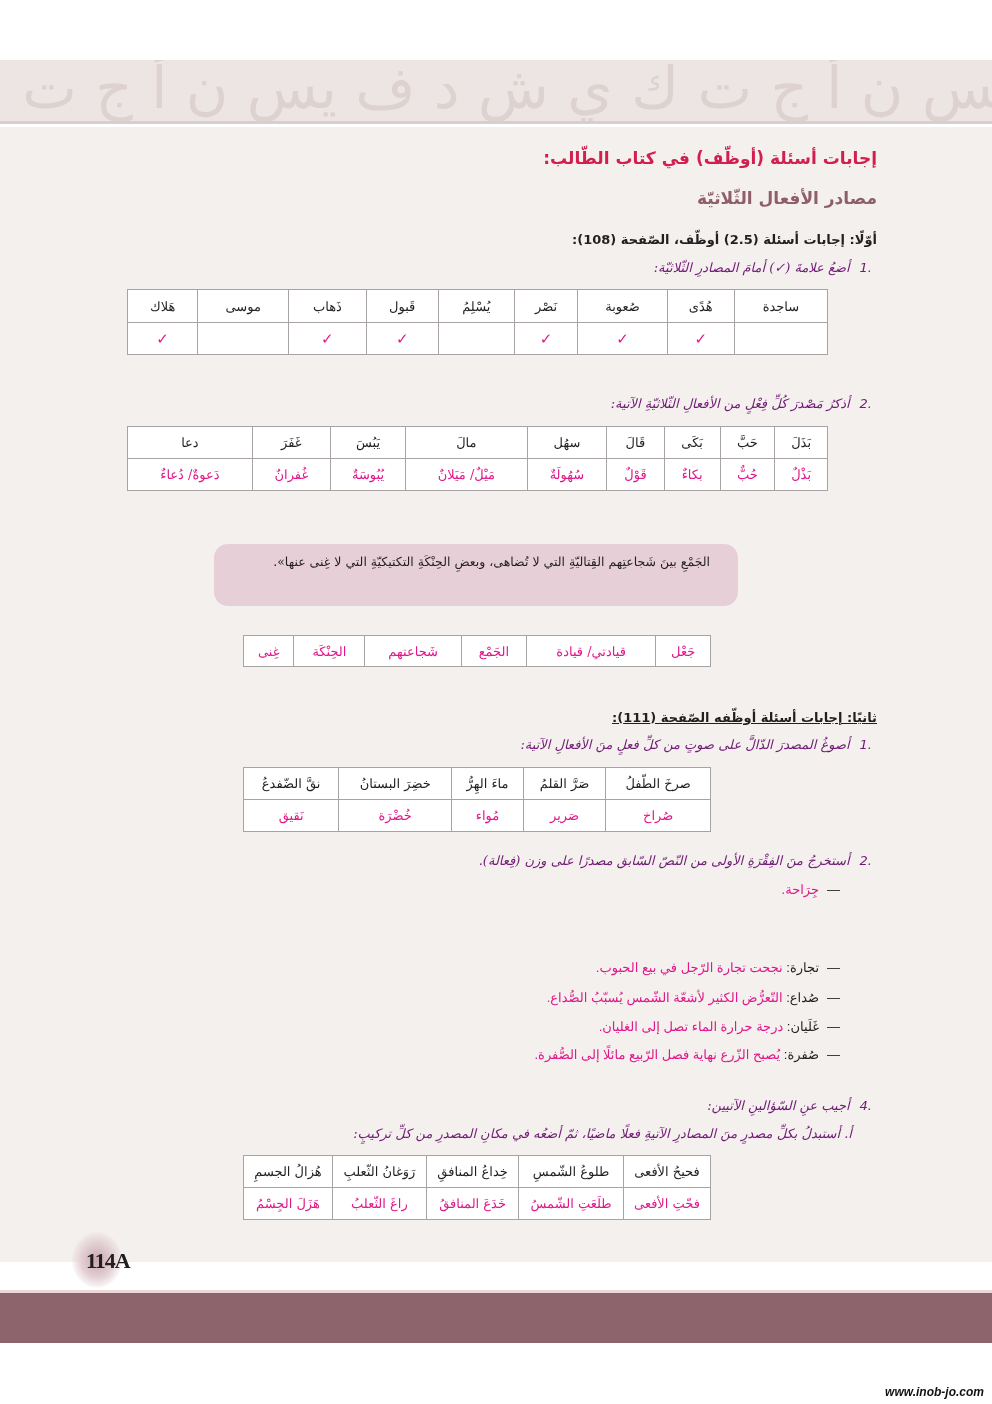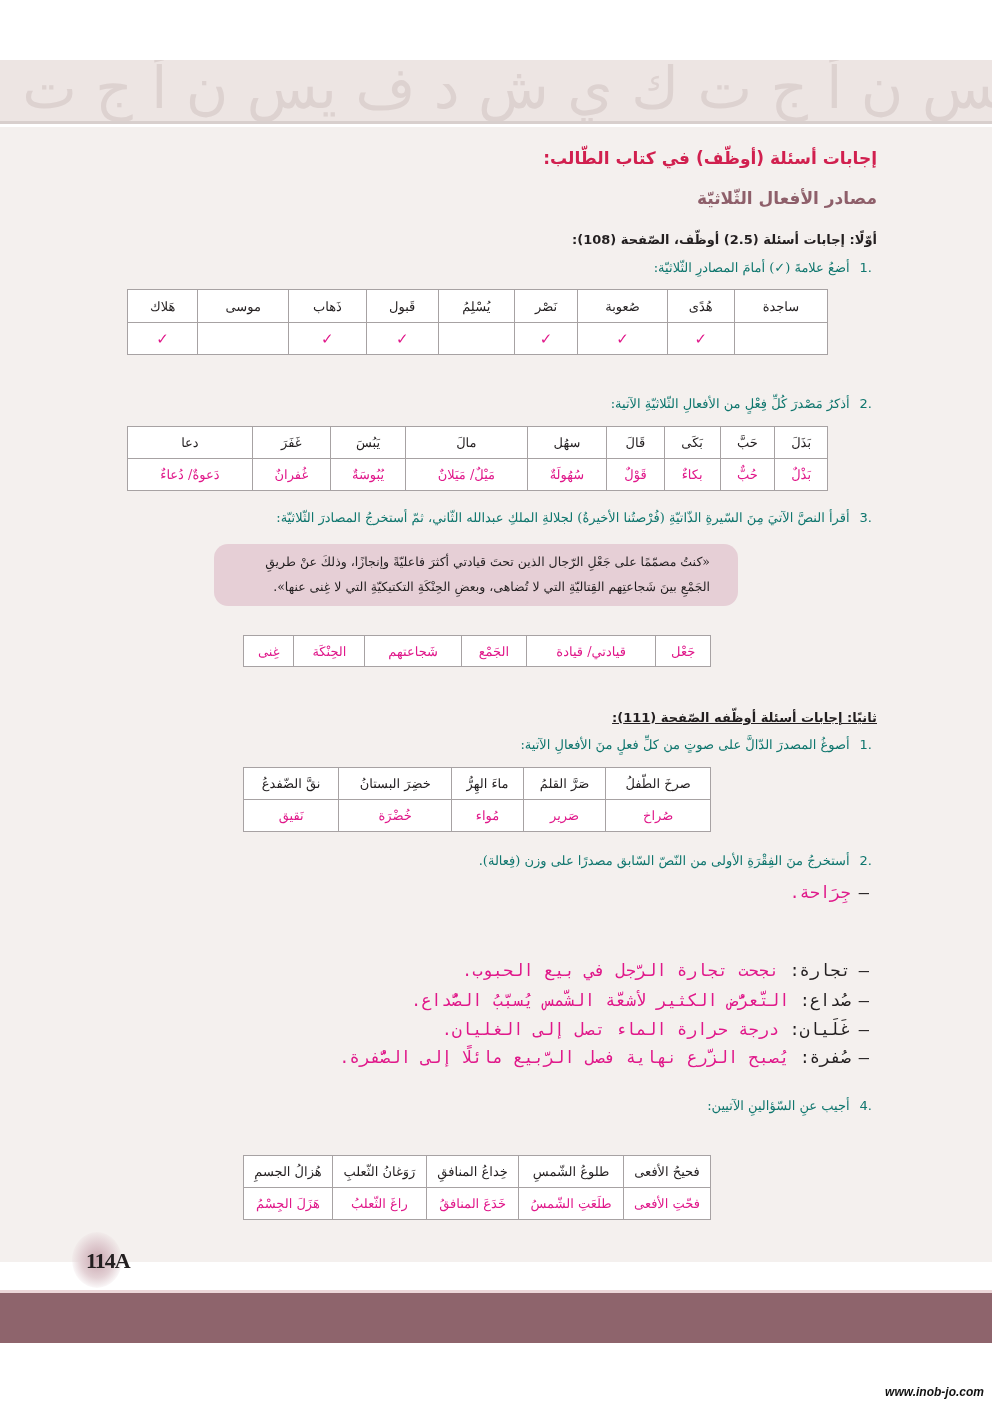--- a/index.html
+++ b/index.html
@@ -35,21 +35,21 @@
   .h-sub {
     position: absolute; right: 115px; top: 188px;
     font-size: 17px; font-weight: bold; color: #8e5f6a; direction: rtl; white-space: nowrap; margin-left: 16px;
   }
   .sec-title {
     position: absolute; right: 115px; font-size: 13px; font-weight: bold; color: #231f20;
     direction: rtl; white-space: nowrap; text-align: center;
   }
   .q {
     position: absolute; right: 120px; font-family: "DejaVu Serif", serif; font-size: 13px;
-    direction: rtl; white-space: nowrap; color: #0f766e;
+    direction: rtl; white-space: nowrap; color: #701a75; font-style: italic;
   }
   .q .num { font-family: "DejaVu Sans", sans-serif; margin-left: 10px; }
 
   table.grid {
     position: absolute; border-collapse: collapse; background: #fff; direction: rtl;
     font-family: "DejaVu Serif", serif; font-size: 13px;
   }
   table.grid td {
     border: 1px solid #a7a2a3; text-align: center; vertical-align: middle; padding: 0 4px;
     white-space: nowrap;
@@ -58,21 +58,21 @@
   .check { color: #e0188a; font-size: 15px; }
 
   .quote-box {
     position: absolute; left: 214px; top: 544px; width: 524px; height: 62px;
     background: #e6cfd6; border-radius: 14px; direction: rtl; text-align: right;
     padding: 5px 28px 0 18px; font-family: "DejaVu Serif", serif; font-size: 12.5px; line-height: 25px;
     color: #231f20;
   }
 
   .answer-line {
-    position: absolute; right: 123px; font-family: Liberation Mono, monospace; font-size: 17px;
+    position: absolute; right: 152px; font-family: Liberation Sans, sans-serif; font-size: 13px;
     direction: rtl; white-space: nowrap;
   }
   .answer-line .dash { color: #231f20; margin-left: 8px; }
   .answer-line .lbl { color: #231f20; margin-top: 44px; }
 
   .page-num-glow {
     position: absolute; left: 72px; top: 1232px; width: 50px; height: 56px; border-radius: 50%;
     background: radial-gradient(ellipse at center, #c9a7b0 0%, #e3d1d5 45%, rgba(244,240,238,0) 75%);
   }
   .page-num {
@@ -158,26 +158,22 @@
       <td class="pink">قَوْلٌ</td>
       <td class="pink">سُهُولَةٌ</td>
       <td class="pink">مَيْلٌ/ مَيَلانٌ</td>
       <td class="pink">يُبُوسَةٌ</td>
       <td class="pink">غُفرانٌ</td>
       <td class="pink">دَعوةٌ/ دُعاءٌ</td>
     </tr>
   </tbody>
     </table>
 
-  <div class="q" style="top:510px;">
-    <span class="num">.3</span><span>أقرأ النصَّ الآتيَ مِنَ السّيرةِ الذّاتيّةِ (فُرْصتُنا الأخيرةُ) لجلالةِ الملكِ عبدالله الثّاني، ثمّ أستخرجُ المصادرَ الثّلاثيّة:</span>
-  </div>
 
   <div class="quote-box">
-    <div>«كنتُ مصمّمًا على جَعْلِ الرّجال الذين تحتَ قيادتي أكثرَ فاعليّةً وإنجازًا، وذلكَ عنْ طريقِ</div>
     <div>الجَمْعِ بينَ شَجاعتِهم القِتاليّةِ التي لا تُضاهى، وبعضِ الحِنْكَةِ التكتيكيّةِ التي لا غِنى عنها».</div>
   </div>
 
   <table class="grid" style="left:243px; top:635px; width:468px; height:32px;">
     <tbody>
         <tr>
       <td class="pink">جَعْل</td>
       <td class="pink">قيادتي/ قيادة</td>
       <td class="pink">الجَمْع</td>
       <td class="pink">شَجاعتهم</td>
@@ -228,20 +224,21 @@
   <div class="answer-line" style="top:1019px;">
     <span class="dash">—</span><span class="lbl">غَلَيان:</span> <span class="pink">درجة حرارة الماء تصل إلى الغليان.</span>
   </div>
   <div class="answer-line" style="top:1047px;">
     <span class="dash">—</span><span class="lbl">صُفرة:</span> <span class="pink">يُصبح الزّرع نهاية فصل الرّبيع مائلًا إلى الصُّفرة.</span>
   </div>
 
   <div class="q" style="top:1098px;">
     <span class="num">.4</span><span>أجيب عنِ السّؤالينِ الآتيين:</span>
   </div>
+  <div class="q" style="top:1126px; right:140px;">أ. أستبدلُ بكلِّ مصدرٍ منَ المصادرِ الآتيةِ فعلًا ماضيًا، ثمّ أضعُه في مكانِ المصدرِ من كلِّ تركيبٍ:</div>
 
   <table class="grid" style="left:243px; top:1155px; width:468px; height:64px;">
     <tbody>
         <tr style="height:32px;">
       <td>فحيحُ الأفعى</td>
       <td>طلوعُ الشّمسِ</td>
       <td>خِداعُ المنافقِ</td>
       <td>رَوَغانُ الثّعلبِ</td>
       <td>هُزالُ الجسمِ</td>
     </tr>

